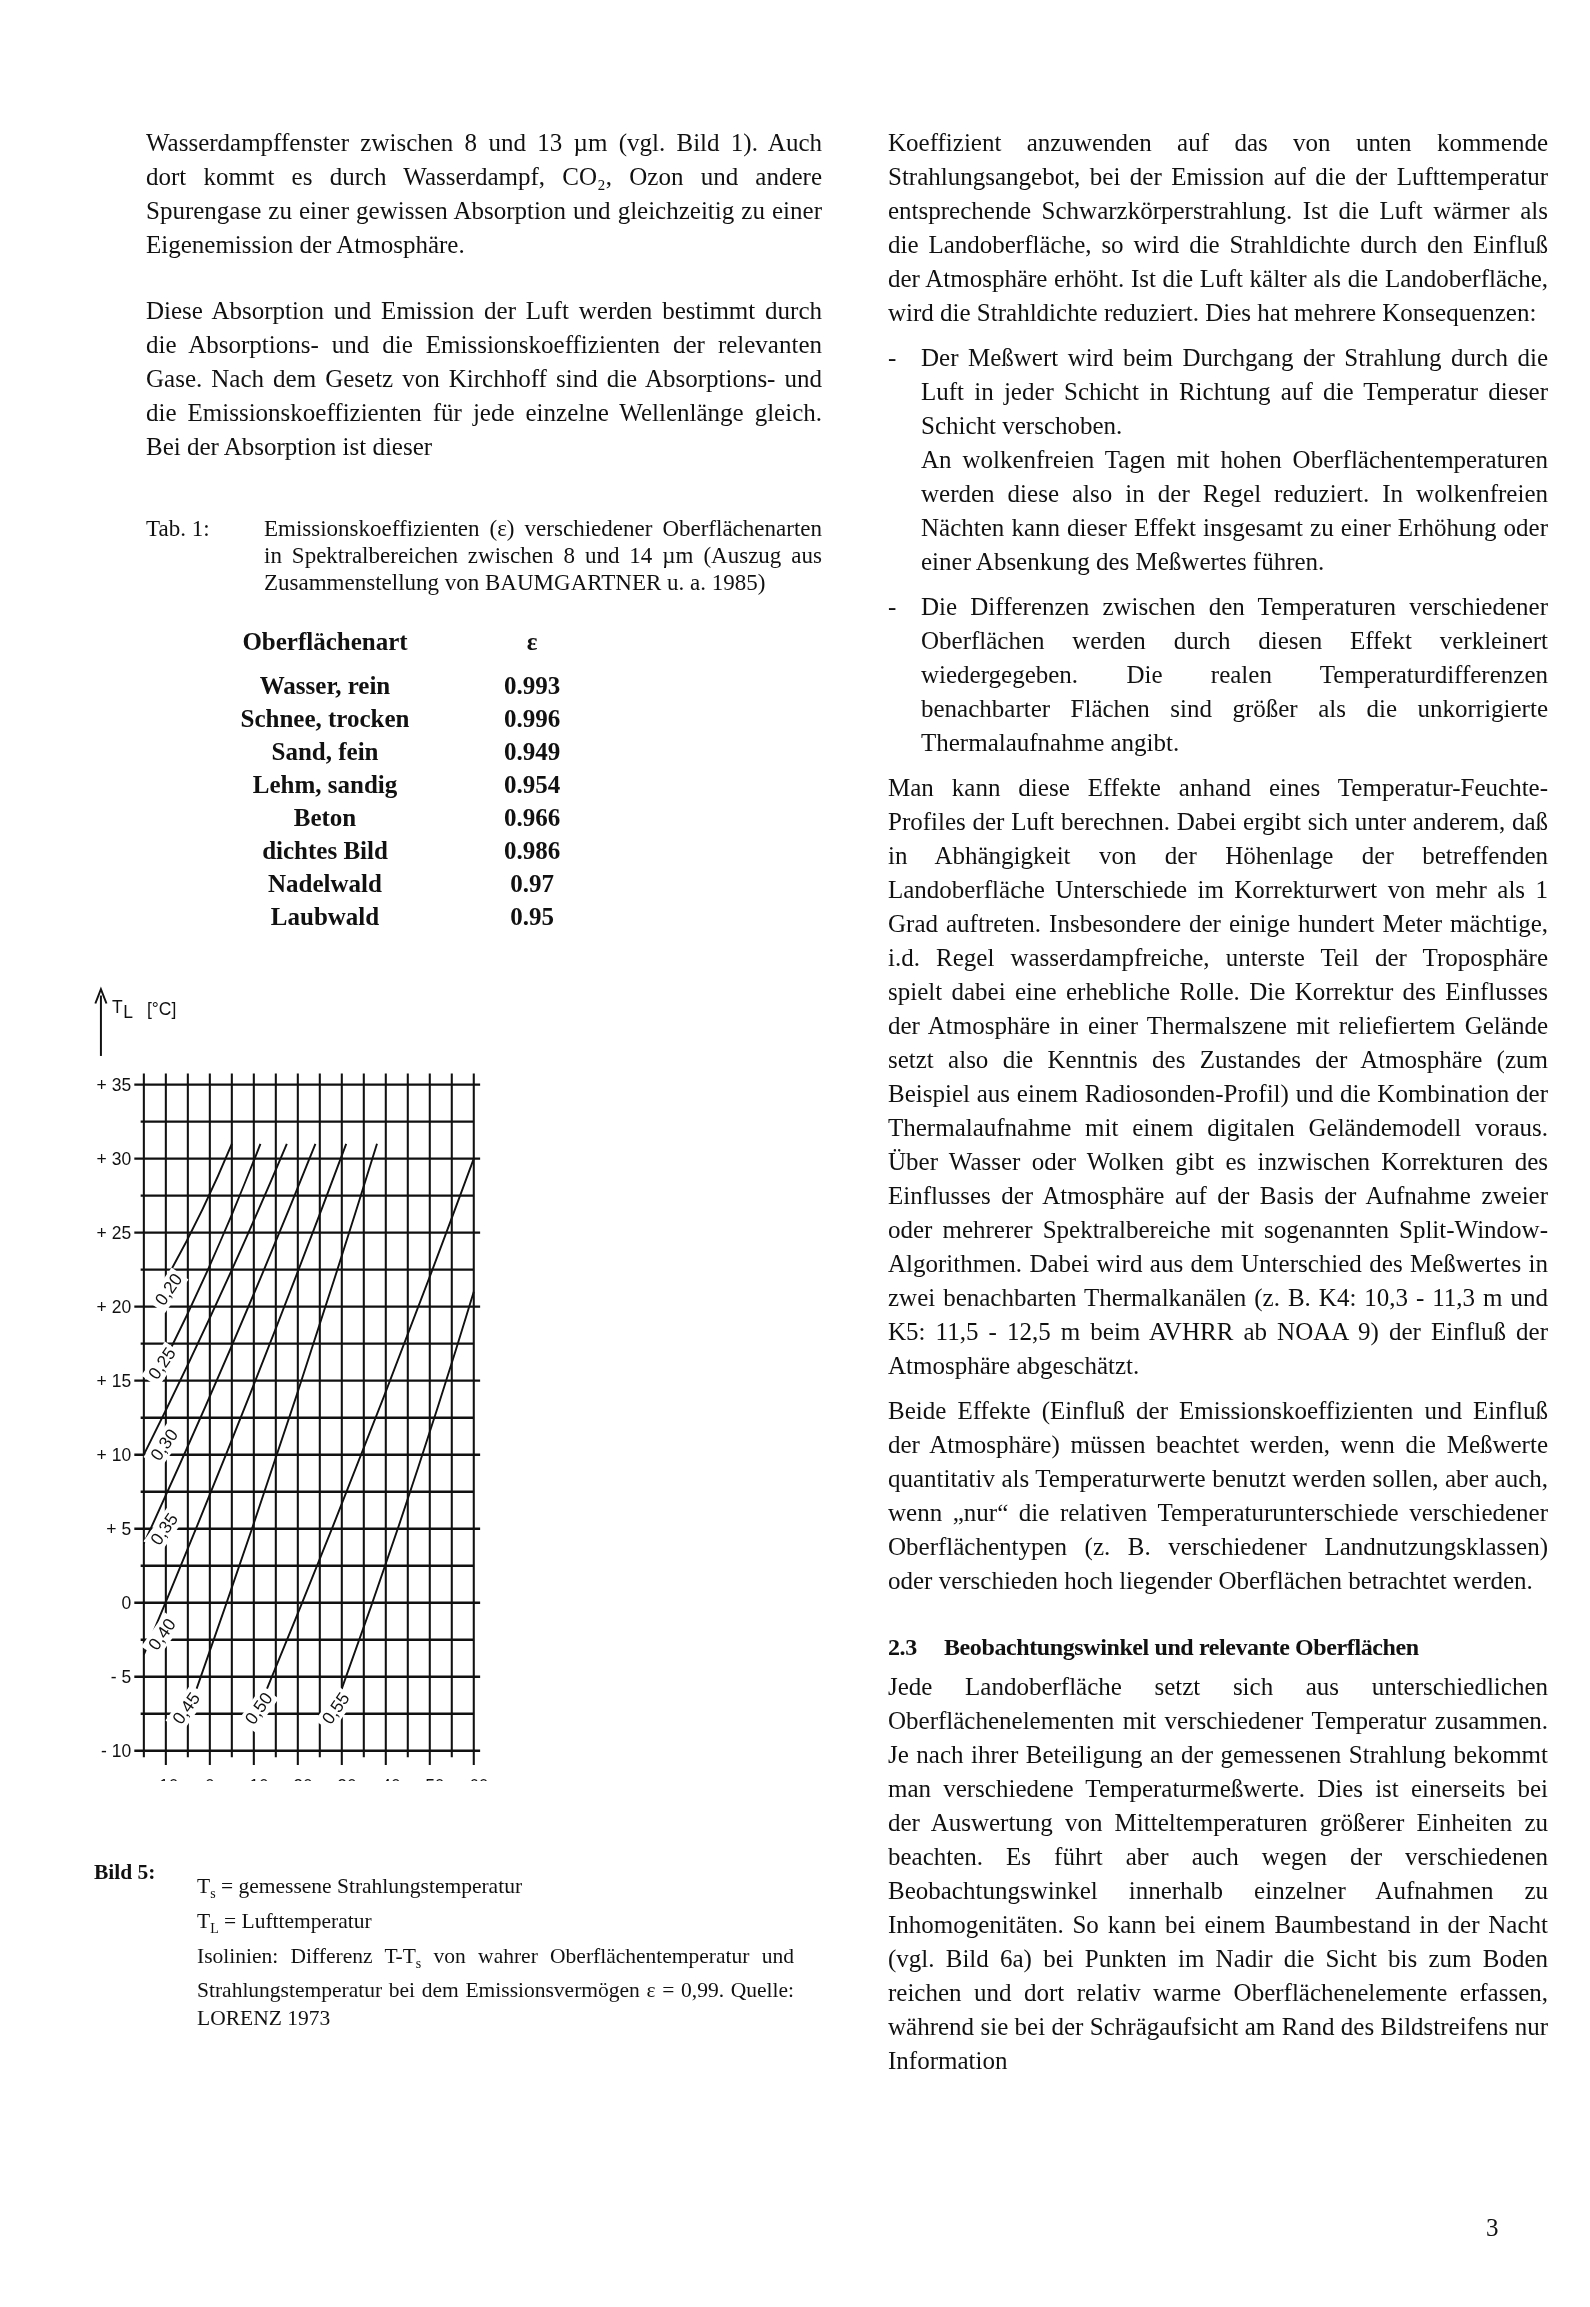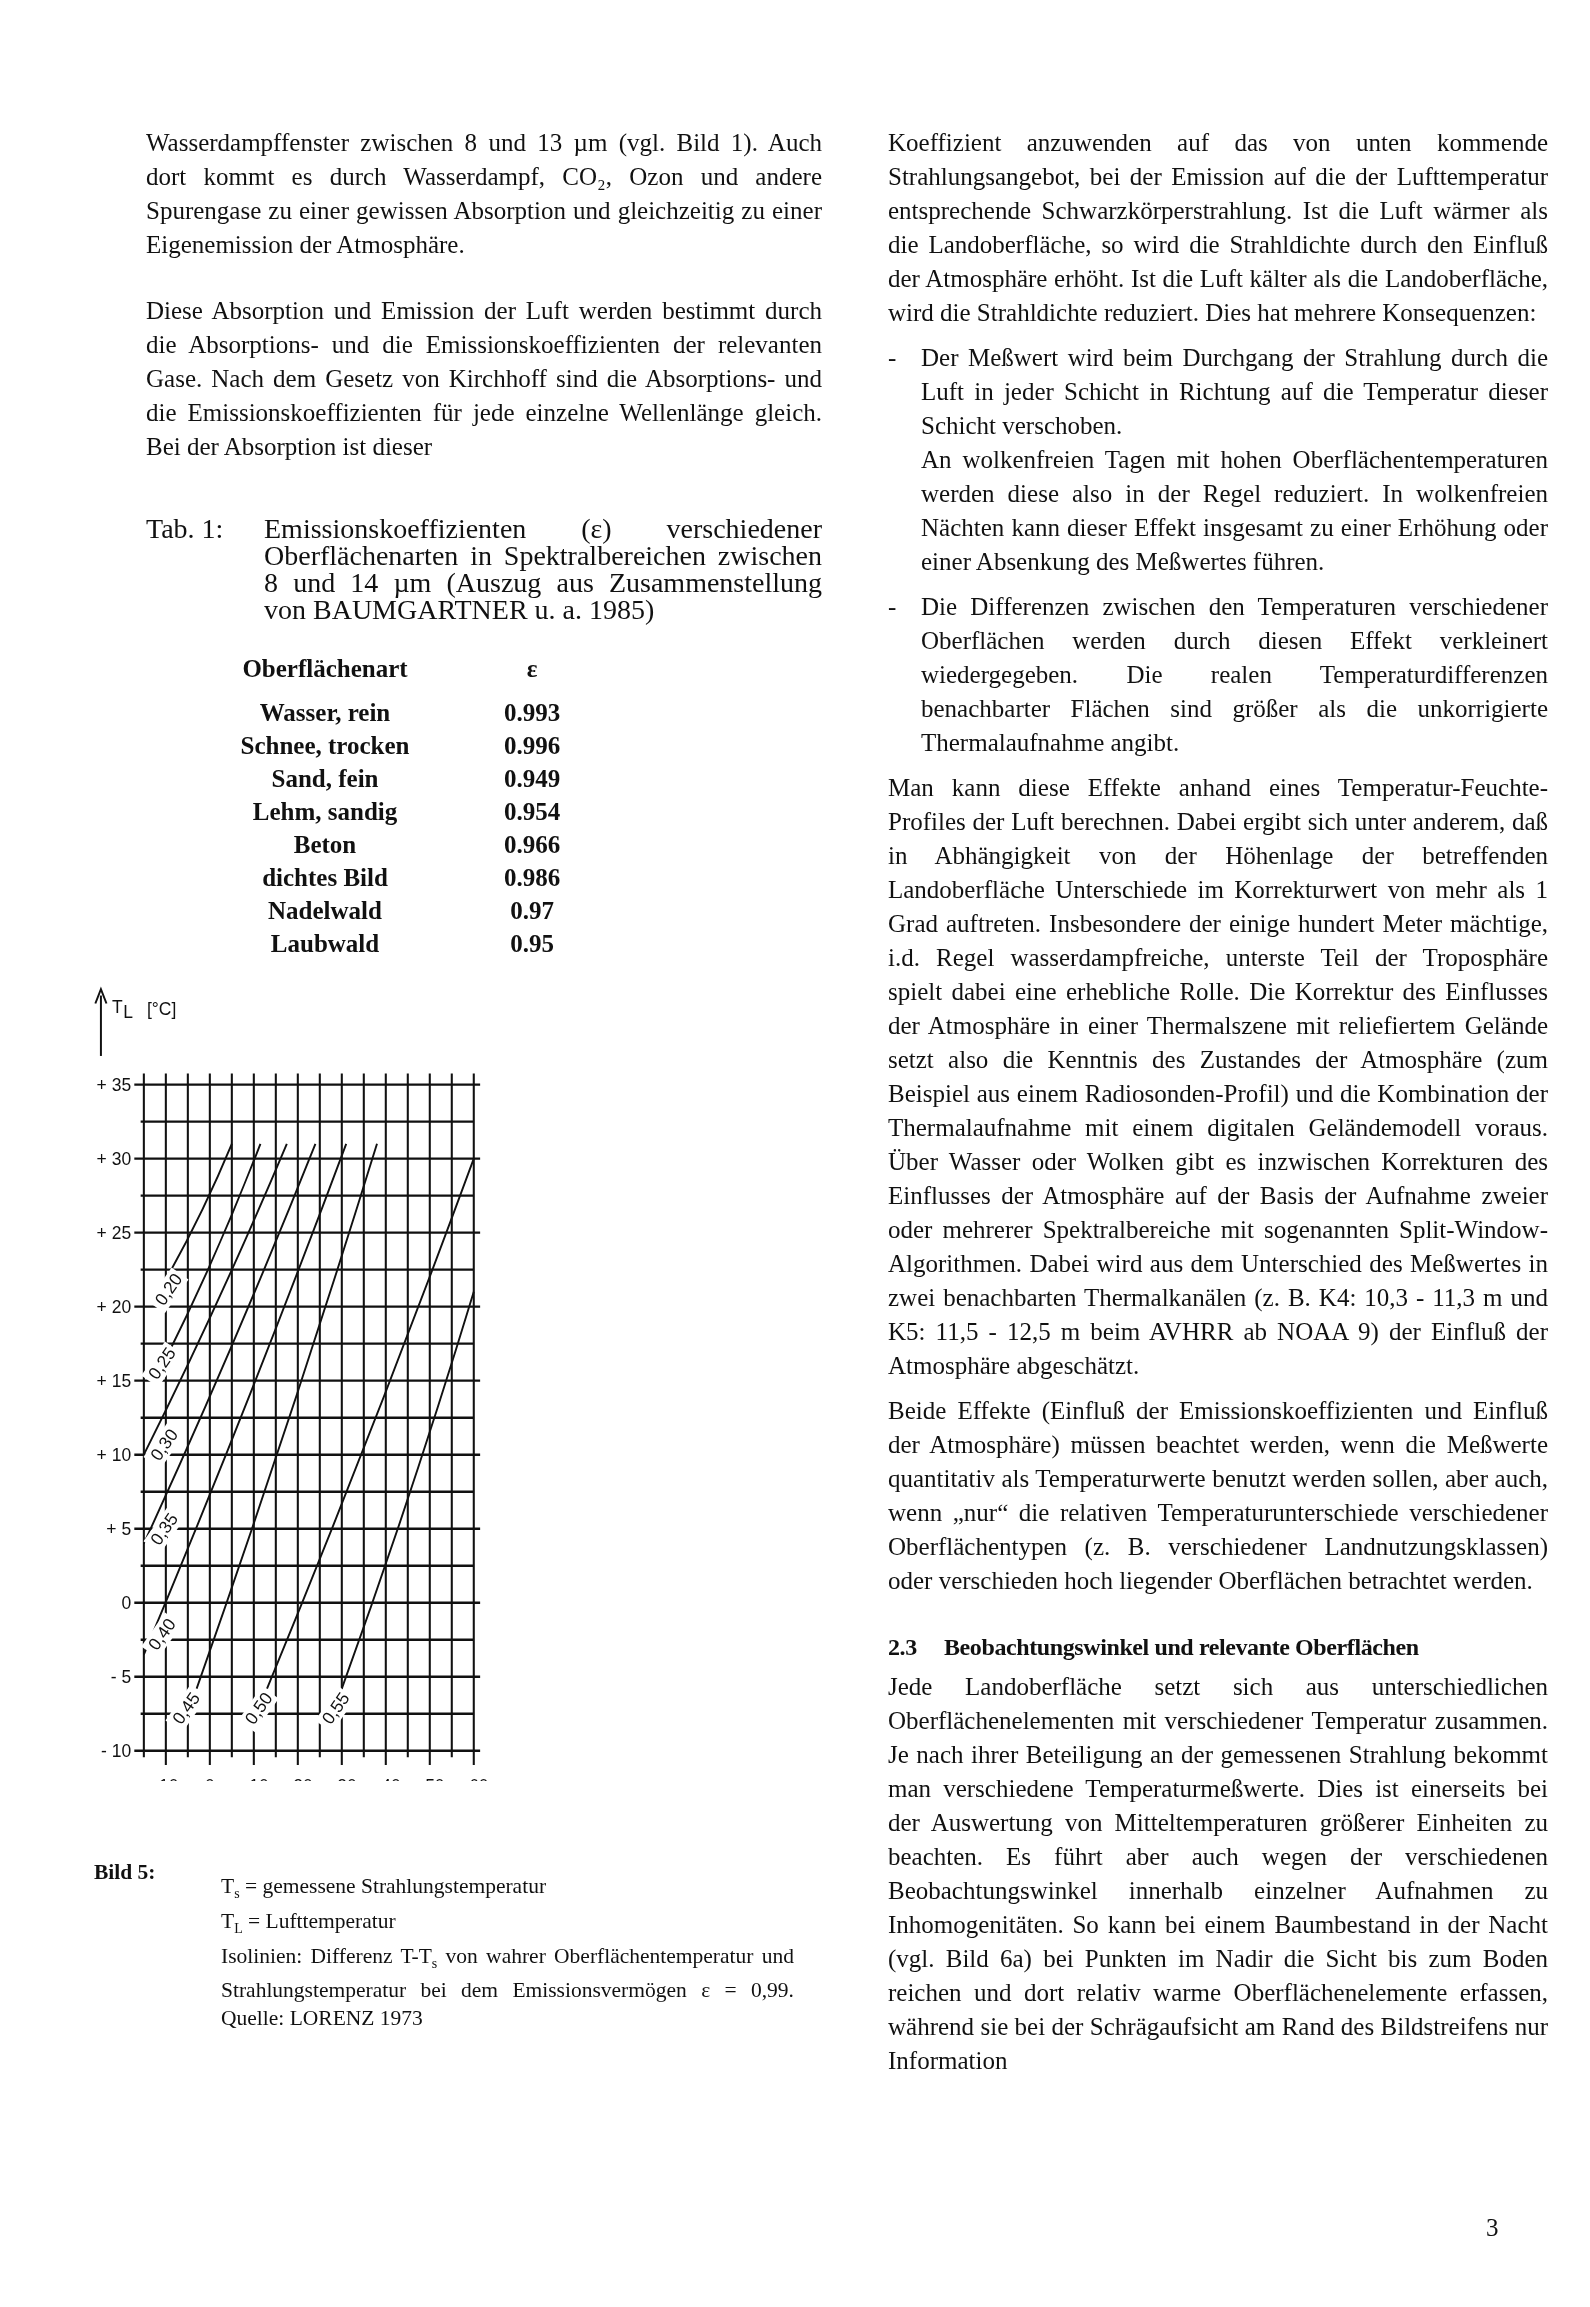--- a/index.html
+++ b/index.html
@@ -3,40 +3,40 @@
 <meta charset="utf-8">
 <style>
   html, body { margin:0; padding:0; background:#ffffff; }
   body { width:1591px; height:2307px; position:relative; overflow:hidden;
          font-family:"Liberation Serif", "DejaVu Serif", serif; color:#111; }
   .col { position:absolute; font-size:25px; line-height:34px; text-align:justify;margin-left:43px; }
   .col p { margin:0; }
   #left { left:103px; top:126px; width:676px; }
   #right { left:845px; top:126px; width:660px; }
   .gap { height:32px; }
-  .caption { font-size:28px; line-height:27px; }
+  .caption { font-size:23px; line-height:27px; }
   .tabcap { position:relative; padding-left:118px; margin-top:51px; }
   .tabcap .lbl { position:absolute; left:0; top:0; }
   table.emis { border-collapse:collapse; margin-top:29px; font-size:25px; }
   table.emis td, table.emis th { padding:0; font-weight:bold; text-align:center; line-height:33px; }
   table.emis th { padding-bottom:11px; }
   table.emis td.n, table.emis th.n { padding-left:0; width:358px; }
   .bullet { position:relative; padding-left:33px; margin-top:11px; }
   .bullet .dash { position:absolute; left:0; top:0; }
   .sub { margin-top:0; }
   .h2 { font-weight:bold; font-size:24px; margin-top:32px; margin-bottom:6.4px; letter-spacing:-0.4px; }
   .h2 .num { display:inline-block; width:56px; }
   #chart { position:absolute; left:80px; top:986px; width:716px; height:541px; }
   #chart svg { position:absolute; left:0; top:0; }
   .axis-lbl { font-family:"Liberation Sans","DejaVu Sans",sans-serif; font-size:22px; fill:#111; }
   .iso-lbl { font-family:"Liberation Sans","DejaVu Sans",sans-serif; font-size:22px; fill:#111; }
   #figcap { position:absolute; left:94px; top:1859px; width:700px; font-size:21.5px; line-height:27.4px; text-align:justify; }
   #figcap .lbl { position:absolute; left:0; top:0;font-weight:bold; }
   #figcap .body { padding-left:103px; }
-  #figcap .defs { margin-top:14.3px;margin-left:24px; }
+  #figcap .defs { margin-top:14.3px; }
   #pagenum { position:absolute; left:1486px; top:2214px; font-size:25px; }
   sub { font-size:0.65em; }
 </style>
 </head>
 <body>
 
 <div id="left" class="col">
   <p>Wasserdampffenster zwischen 8 und 13 µm (vgl. Bild 1). Auch dort kommt es durch Wasserdampf, CO₂, Ozon und andere Spurengase zu einer gewissen Absorption und gleichzeitig zu einer Eigenemission der Atmosphäre.</p>
   <div class="gap"></div>
   <p>Diese Absorption und Emission der Luft werden bestimmt durch die Absorptions- und die Emissionskoeffizienten der relevanten Gase. Nach dem Gesetz von Kirchhoff sind die Absorptions- und die Emissionskoeffizienten für jede einzelne Wellenlänge gleich. Bei der Absorption ist dieser</p>

